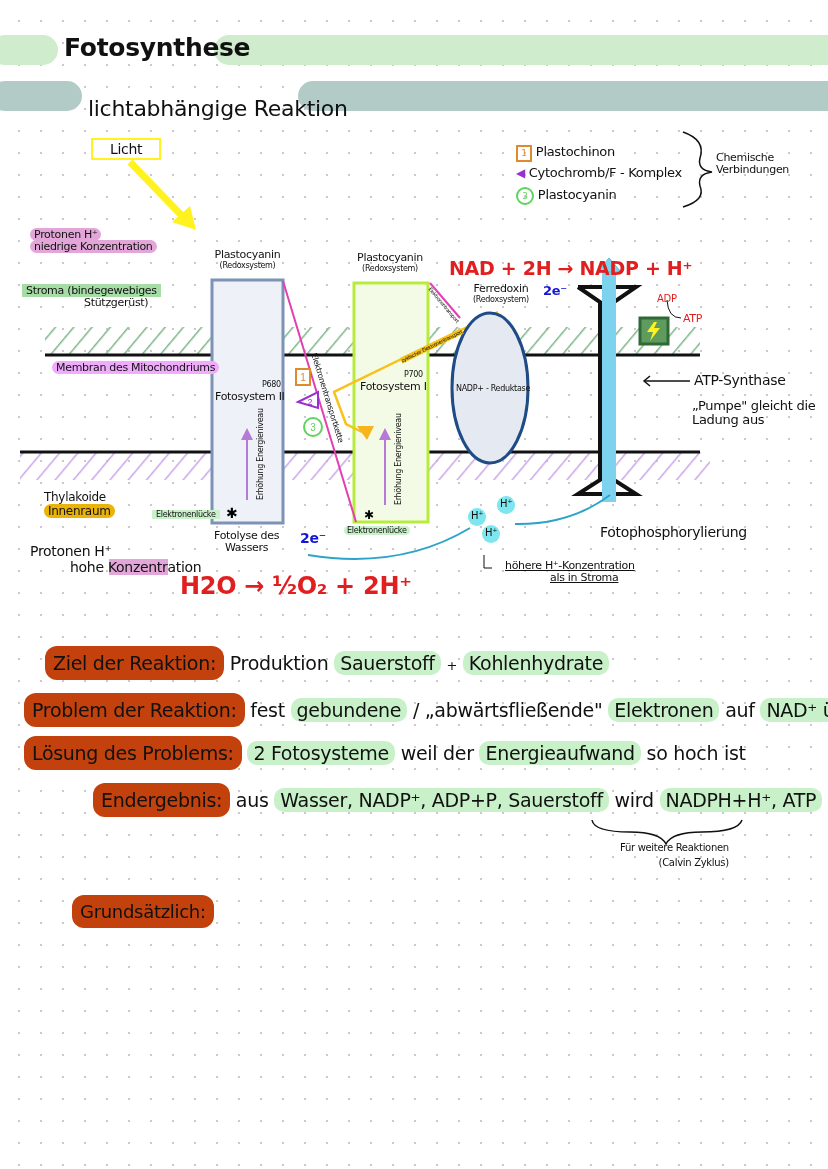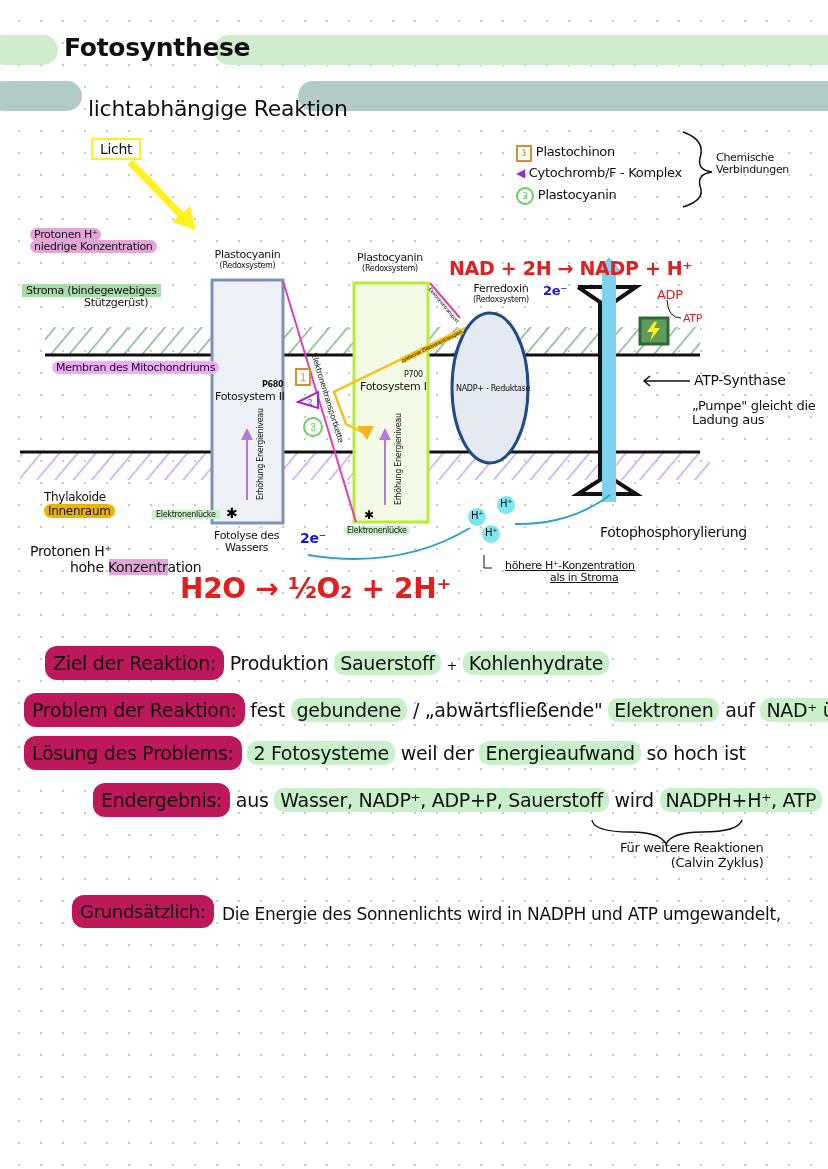--- a/index.html
+++ b/index.html
@@ -14,21 +14,21 @@
   .bar{position:absolute;border-radius:16px;z-index:1;}
   .bar.green{background:#cfeccd;}
   .bar.teal{background:#b3cbc7;}
   .h1{font-size:25px;font-weight:bold;}
   .h2{font-size:22px;}
   .hl-pink{background:#e3a6d8;border-radius:8px;padding:0 4px;}
   .hl-green{background:#a6dca6;border-radius:0;padding:0 4px;}
   .hl-orange{background:#f0abfc;border-radius:8px;padding:0 4px;}
   .hl-lilac{background:#eab308;border-radius:8px;padding:0 4px;}
   .hl-mint{background:#c9f1c9;border-radius:10px;padding:1px 6px;}
-  .hl-teal{background:#be185d;border-radius:12px;padding:6px 8px;}
+  .hl-teal{background:#c2410c;border-radius:12px;padding:6px 8px;}
   .small{font-size:11px;line-height:12px;}
   .tiny{font-size:8px;line-height:9px;}
   .red{color:#e02020;}
   .blue{color:#1515d8;}
   svg.diagram{position:absolute;left:0;top:0;z-index:1;}
   .row{font-size:19px;white-space:nowrap;}
 </style>
 </head>
 <body>
 
@@ -125,21 +125,21 @@
   <div>
     <span style="display:inline-block;width:14px;height:14px;border:2px solid #5fd35f;border-radius:50%;font-size:9px;text-align:center;line-height:14px;color:#5fd35f;">3</span>
     <span>Plastocyanin</span>
   </div>
 </div>
 <div class="abs hand small" style="left:716px;top:152px;">
   <div>Chemische</div>
   <div>Verbindungen</div>
 </div>
 
-<div class="abs hand" style="left:91px;top:138px;font-size:14px;border:2px solid #fff21f;padding:1px 7px;background:#fff;">Licht</div>
+<div class="abs hand" style="left:91px;top:138px;font-size:14px;border:2px solid #fff21f;padding:1px 17px;background:#fff;">Licht</div>
 
 <div class="abs hand small" style="left:30px;top:229px;">
   <div><span class="hl-pink">Protonen H⁺</span></div>
   <div><span class="hl-pink">niedrige Konzentration</span></div>
 </div>
 <div class="abs hand small" style="left:22px;top:285px;">
   <div><span class="hl-green">Stroma (bindegewebiges</span></div>
   <div style="padding-left:62px;">Stützgerüst)</div>
 </div>
 <div class="abs hand small" style="left:52px;top:362px;">
@@ -151,29 +151,29 @@
 </div>
 <div class="abs hand" style="left:30px;top:543px;font-size:14px;line-height:16px;">
   <div>Protonen H⁺</div>
   <div><span class="hl-pink" style="padding:0;background:linear-gradient(to right,transparent 0,transparent 30%,#e3a6d8 30%,#e3a6d8 75%,transparent 75%);margin-left:40px;">hohe Konzentration</span></div>
 </div>
 
 <div class="abs hand small" style="left:210px;top:249px;text-align:center;width:75px;">
   <div>Plastocyanin</div>
   <div class="tiny">(Redoxsystem)</div>
 </div>
-<div class="abs hand tiny" style="left:262px;top:380px;font-weight:bold;">P680</div>
+<div class="abs hand tiny" style="left:262px;top:380px;">P680</div>
 <div class="abs hand small" style="left:215px;top:391px;">Fotosystem II</div>
 <div class="abs hand tiny" style="left:256px;top:500px;transform:rotate(-90deg);transform-origin:0 0;white-space:nowrap;">Erhöhung Energieniveau</div>
 <div class="abs hand tiny" style="left:152px;top:510px;"><span class="hl-green" style="background:#c9f1c9;">Elektronenlücke</span></div>
 <div class="abs hand small" style="left:214px;top:530px;text-align:center;">
   <div>Fotolyse des</div>
   <div>Wassers</div>
 </div>
-<div class="abs hand red" style="left:180px;top:572px;font-size:28px;font-weight:bold;">H2O → ½O₂ + 2H⁺</div>
+<div class="abs hand red" style="left:180px;top:572px;font-size:24px;font-weight:bold;">H2O → ½O₂ + 2H⁺</div>
 <div class="abs hand blue" style="left:300px;top:530px;font-size:14px;font-weight:bold;">2e⁻</div>
 
 <div class="abs hand tiny" style="left:318px;top:352px;transform:rotate(73deg);transform-origin:0 0;white-space:nowrap;">Elektronentransportkette</div>
 <div class="abs hand" style="left:432px;top:286px;font-size:5px;transform:rotate(50deg);transform-origin:0 0;white-space:nowrap;">Elektronentransport</div>
 <div class="abs hand" style="left:400px;top:358px;font-size:5px;transform:rotate(-26deg);transform-origin:0 0;white-space:nowrap;background:#f7c21b;">zyklischer Elektronentransport</div>
 
 <div class="abs hand small" style="left:350px;top:252px;text-align:center;width:80px;">
   <div>Plastocyanin</div>
   <div class="tiny">(Redoxsystem)</div>
 </div>
@@ -183,21 +183,21 @@
 <div class="abs hand tiny" style="left:344px;top:526px;"><span style="background:#c9f1c9;border-radius:6px;padding:0 3px;">Elektronenlücke</span></div>
 
 <div class="abs hand red" style="left:449px;top:257px;font-size:19px;font-weight:bold;">NAD + 2H → NADP + H⁺</div>
 <div class="abs hand small" style="left:473px;top:283px;text-align:center;">
   <div>Ferredoxin</div>
   <div class="tiny">(Redoxsystem)</div>
 </div>
 <div class="abs hand blue" style="left:543px;top:283px;font-size:13px;font-weight:bold;">2e⁻</div>
 <div class="abs hand tiny" style="left:456px;top:384px;">NADP+ - Reduktase</div>
 
-<div class="abs hand red" style="left:657px;top:287px;font-size:13px;">ADP</div>
+<div class="abs hand red" style="left:657px;top:293px;font-size:10px;">ADP</div>
 <div class="abs hand red" style="left:683px;top:312px;font-size:11px;">ATP</div>
 <div class="abs hand" style="left:694px;top:372px;font-size:14px;">ATP-Synthase</div>
 <div class="abs hand" style="left:692px;top:399px;font-size:13px;line-height:14px;">
   <div>„Pumpe" gleicht die</div>
   <div>Ladung aus</div>
 </div>
 
 <div class="abs hand" style="left:471px;top:510px;font-size:10px;">H⁺</div>
 <div class="abs hand" style="left:500px;top:498px;font-size:10px;">H⁺</div>
 <div class="abs hand" style="left:485px;top:527px;font-size:10px;">H⁺</div>
@@ -236,23 +236,22 @@
 <div class="abs hand row" style="left:93px;top:789px;">
   <span class="hl-teal">Endergebnis:</span>
   <span>aus</span>
   <span class="hl-mint">Wasser, NADP⁺, ADP+P, Sauerstoff</span>
   <span>wird</span>
   <span class="hl-mint">NADPH+H⁺, ATP</span>
 </div>
 <svg class="abs" style="left:590px;top:818px;" width="160" height="30">
   <path d="M2,2 Q4,14 40,14 Q70,14 76,26 Q82,14 112,14 Q148,14 152,2" fill="none" stroke="#111" stroke-width="1.5"></path>
 </svg>
-<div class="abs hand" style="left:620px;top:840px;font-size:13px;line-height:15px;text-align:right;">
+<div class="abs hand" style="left:620px;top:840px;font-size:10px;line-height:15px;text-align:right;">
   <div>Für weitere Reaktionen</div>
   <div>(Calvin Zyklus)</div>
 </div>
 
 <div class="abs hand" style="left:72px;top:901px;font-size:18px;">
   <span class="hl-teal">Grundsätzlich:</span>
 </div>
 <div class="abs hand" style="left:222px;top:903px;font-size:17px;line-height:22px;white-space:nowrap;">
-  <div>Die Energie des Sonnenlichts wird in NADPH und ATP umgewandelt,</div>
 </div>
 
 </body></html>

